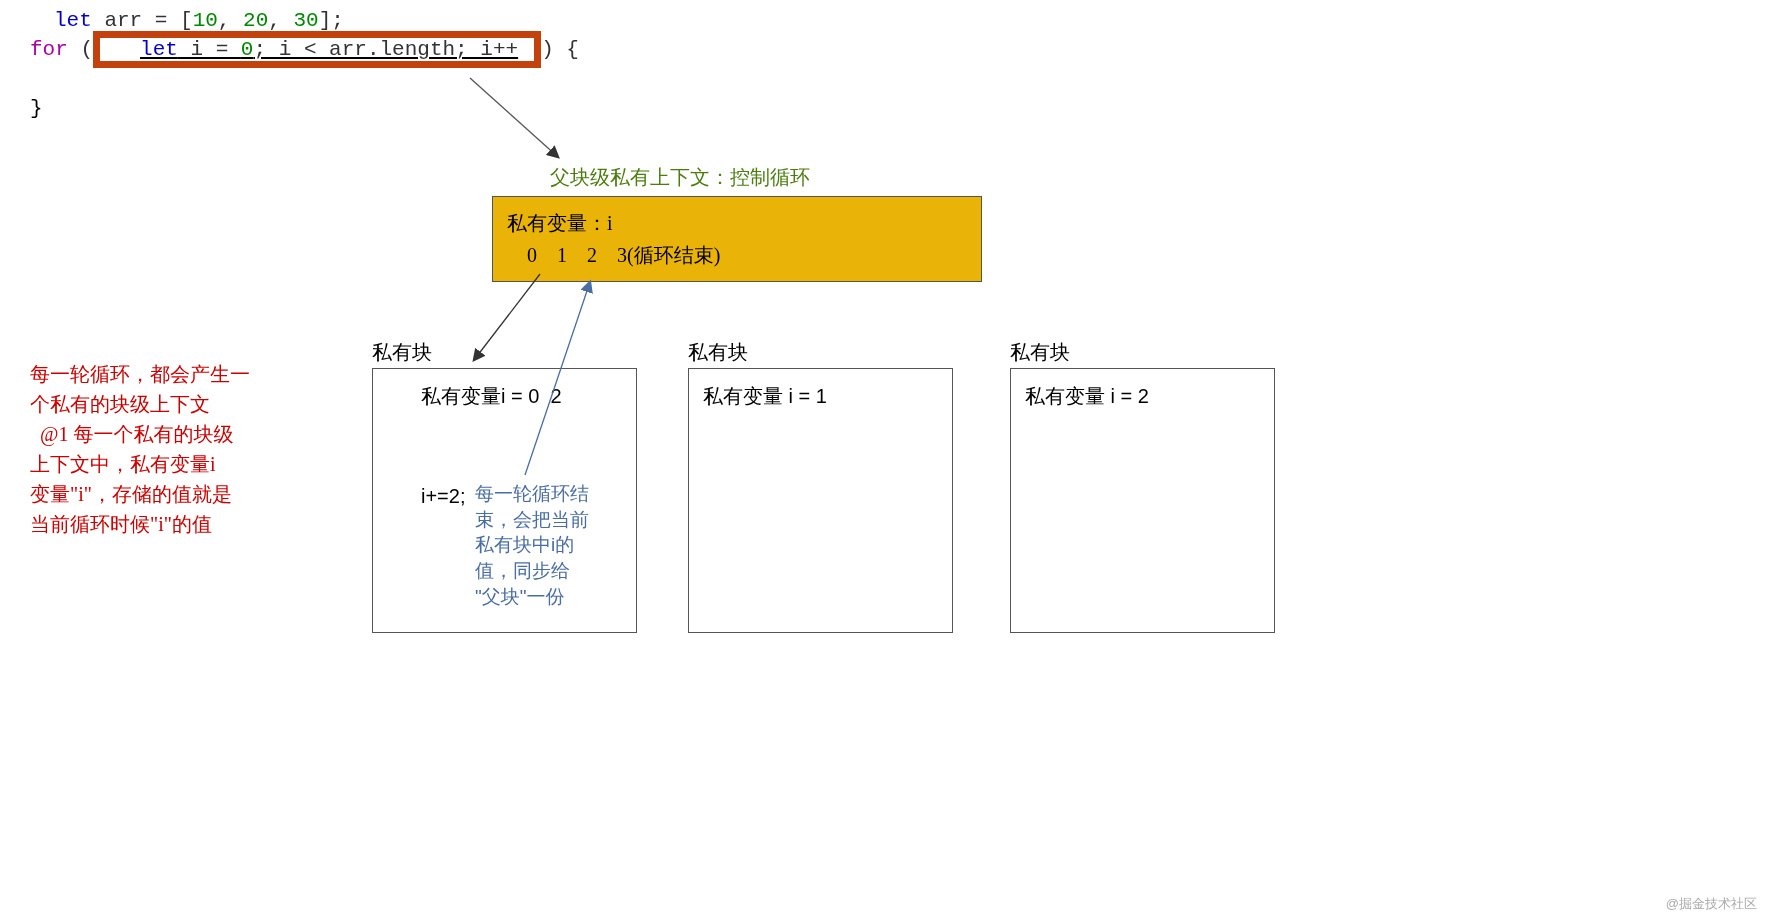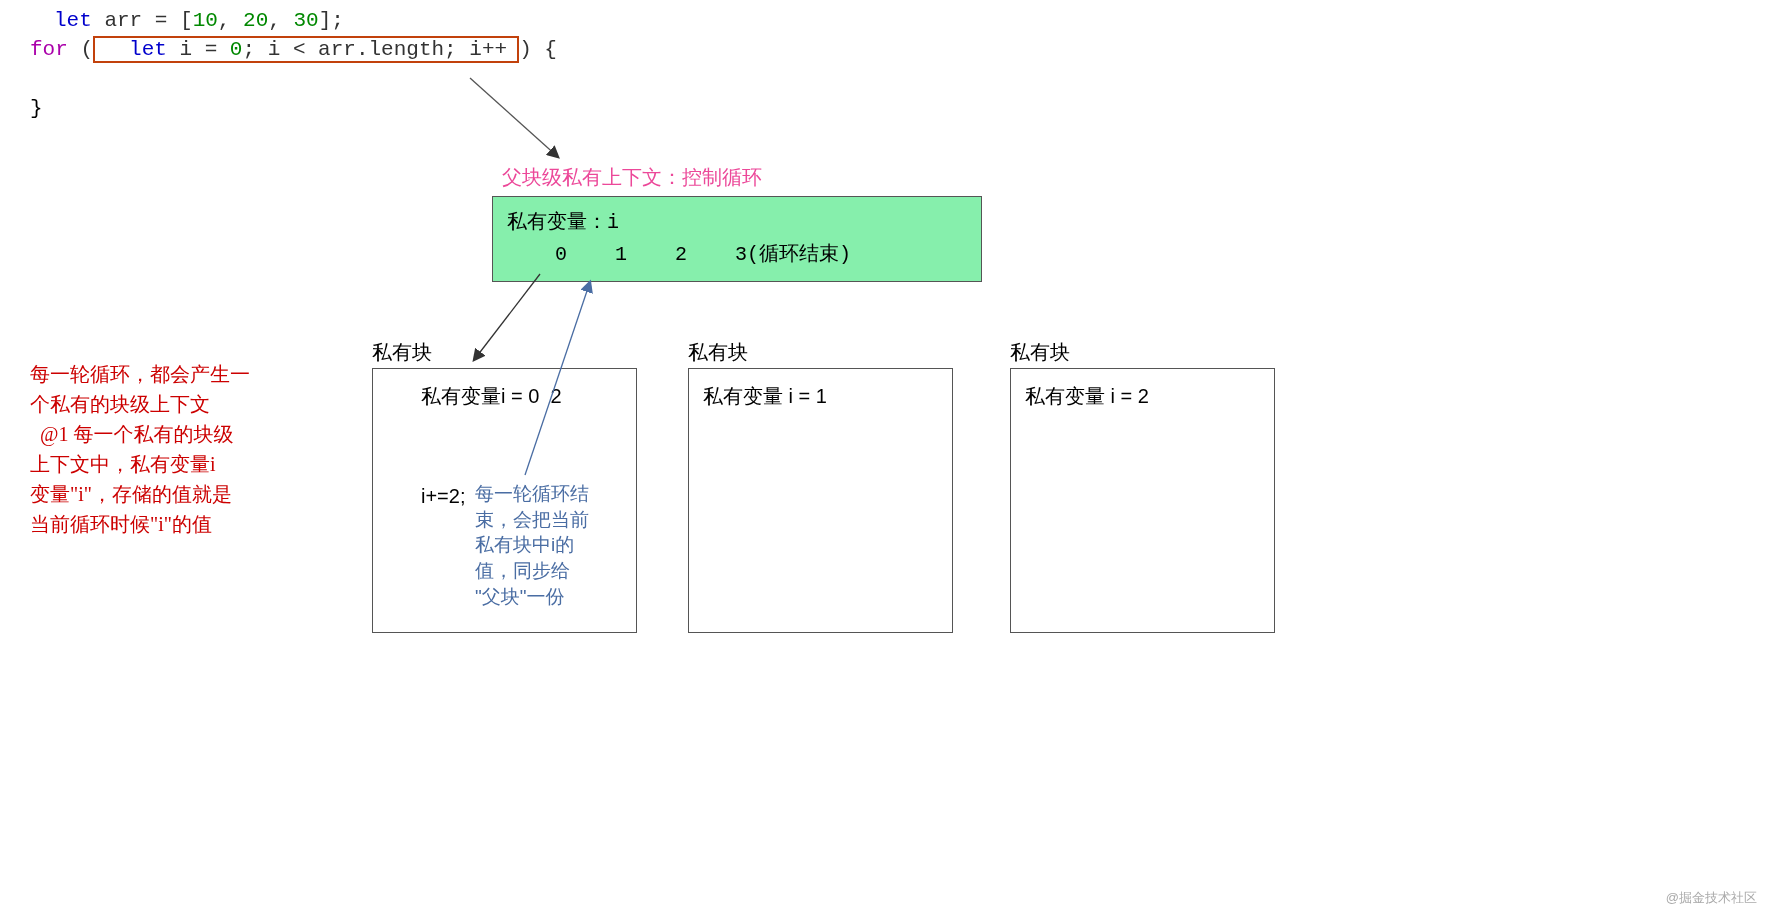--- a/index.html
+++ b/index.html
@@ -15,42 +15,44 @@
       position: absolute;
       top: 6px;
       left: 30px;
       line-height: 1.4;
     }
     .kw-let { color: #0000cc; margin-left: 24px; }
     .kw-for { color: #aa00aa; }
     .num { color: #008800; }
     .ident { color: #333; }
     .highlight-box {
-      border: 2px solid #c2410c;
-      padding: 0 10px;
+      border: 7px solid #c2410c;
+      padding: 0 16px;
+      text-decoration: underline;
     }
     .annotation-red {
       position: absolute;
       color: #cc0000;
       font-family: Liberation Serif, serif;
       font-size: 20px;
       line-height: 1.5;
     }
     .parent-box-title {
       position: absolute;
       font-family: "PingFang SC", "Microsoft YaHei", sans-serif;
       font-size: 20px;
-      color: #ec4899;
+      color: #4d7c0f;
+      margin-left: 48px;
     }
     .parent-box {
       position: absolute;
       border: 1px solid #555;
-      background: #86efac;
+      background: #eab308;
       padding: 10px 14px;
-      font-family: Liberation Mono, monospace;
+      font-family: Liberation Serif, serif;
       font-size: 20px;
       line-height: 1.6;
     }
     .private-block-title {
       position: absolute;
       font-family: "PingFang SC", "Microsoft YaHei", sans-serif;
       font-size: 20px;
       color: #000;
       text-align: center;
     }
@@ -68,21 +70,21 @@
     .blue-note {
       color: #4a6da3;
       display: inline-block;
       vertical-align: top;
       font-size: 19px;
       line-height: 1.35;
       width: 130px;
     }
     .watermark {
       position: absolute;
-      bottom: 12px;
+      bottom: 6px;
       right: 12px;
       color: #aaa;
       font-size: 13px;
       font-family: "PingFang SC", "Microsoft YaHei", sans-serif;
     }
     svg.arrows {
       position: absolute;
       top: 0;
       left: 0;
       width: 1769px;

